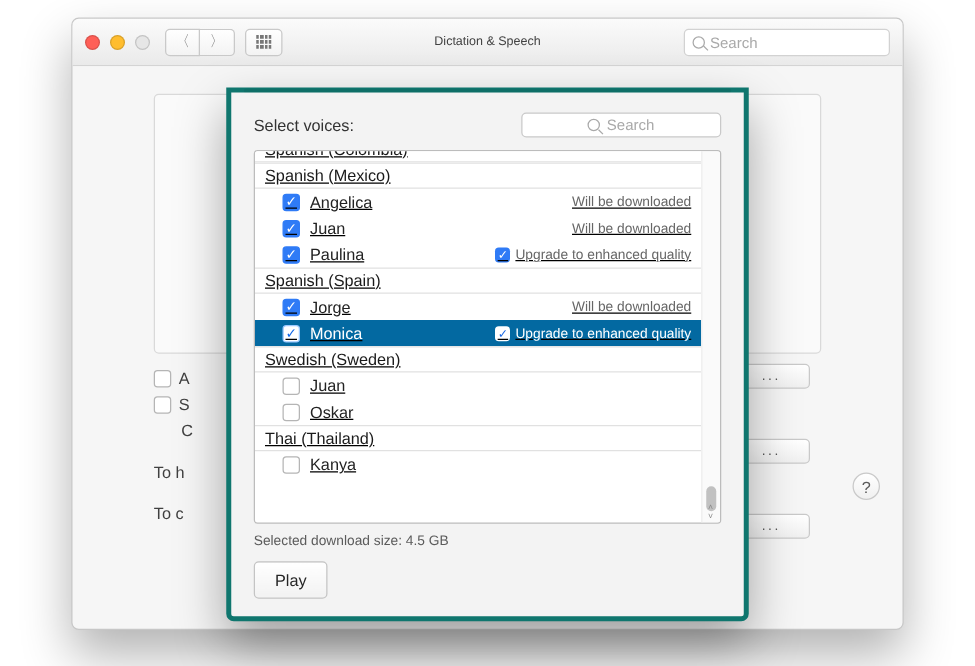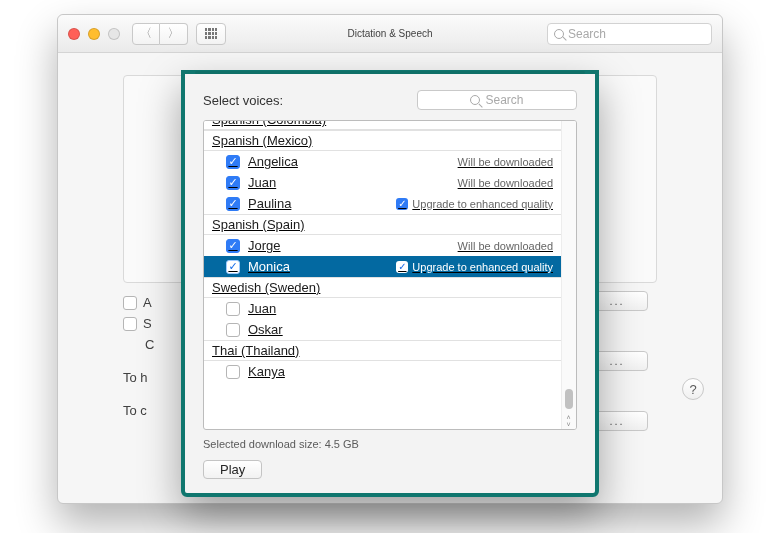--- a/index.html
+++ b/index.html
@@ -59,21 +59,21 @@
 .row .vname { flex: 0 0 auto; }
 .row .vnote { margin-left: auto; font-size: 11px; color: #666; display: flex; align-items: flex-end; gap: 4px; }
 .row.selected { background: #0369a1; color: #fff; }
 .row.selected .vnote { color: #fff; }
 .note-chk { width: 12px; height: 12px; border-radius: 3px; display: inline-flex; align-items: center; justify-content: center; font-size: 10px; }
 .note-chk.blue { background: #2f7bf6; color: #fff; }
 .note-chk.white { background: #fff; color: #1b69e4; }
 
 .download-size { font-size: 11px; color: #5b5b5b; margin-top: 8px; }
 .sheet-footer { display: flex; margin-top: 10px; align-items: center; }
-.btn { height: 19px; padding: 0 16px; border-radius: 4px; font-size: 13px; display: flex; align-items: center; justify-content: flex-start; border: 1px solid #c4c4c4; background: linear-gradient(#fff,#f2f2f2); color: #262626; }
+.btn { height: 30px; padding: 0 16px; border-radius: 4px; font-size: 13px; display: flex; align-items: center; justify-content: flex-start; border: 1px solid #c4c4c4; background: linear-gradient(#fff,#f2f2f2); color: #262626; }
 .btn.primary { background: linear-gradient(#5ea4ff,#1a6fe8); border-color: #2a6ed1; color: #fff; min-width: 68px; }
 .btn.cancel { min-width: 68px; }
 .footer-gap { flex: 1; }
 .footer-right { display: flex; gap: 10px; }
 
 .check::before { content: "✓"; }
 </style>
 </head>
 <body>
 

